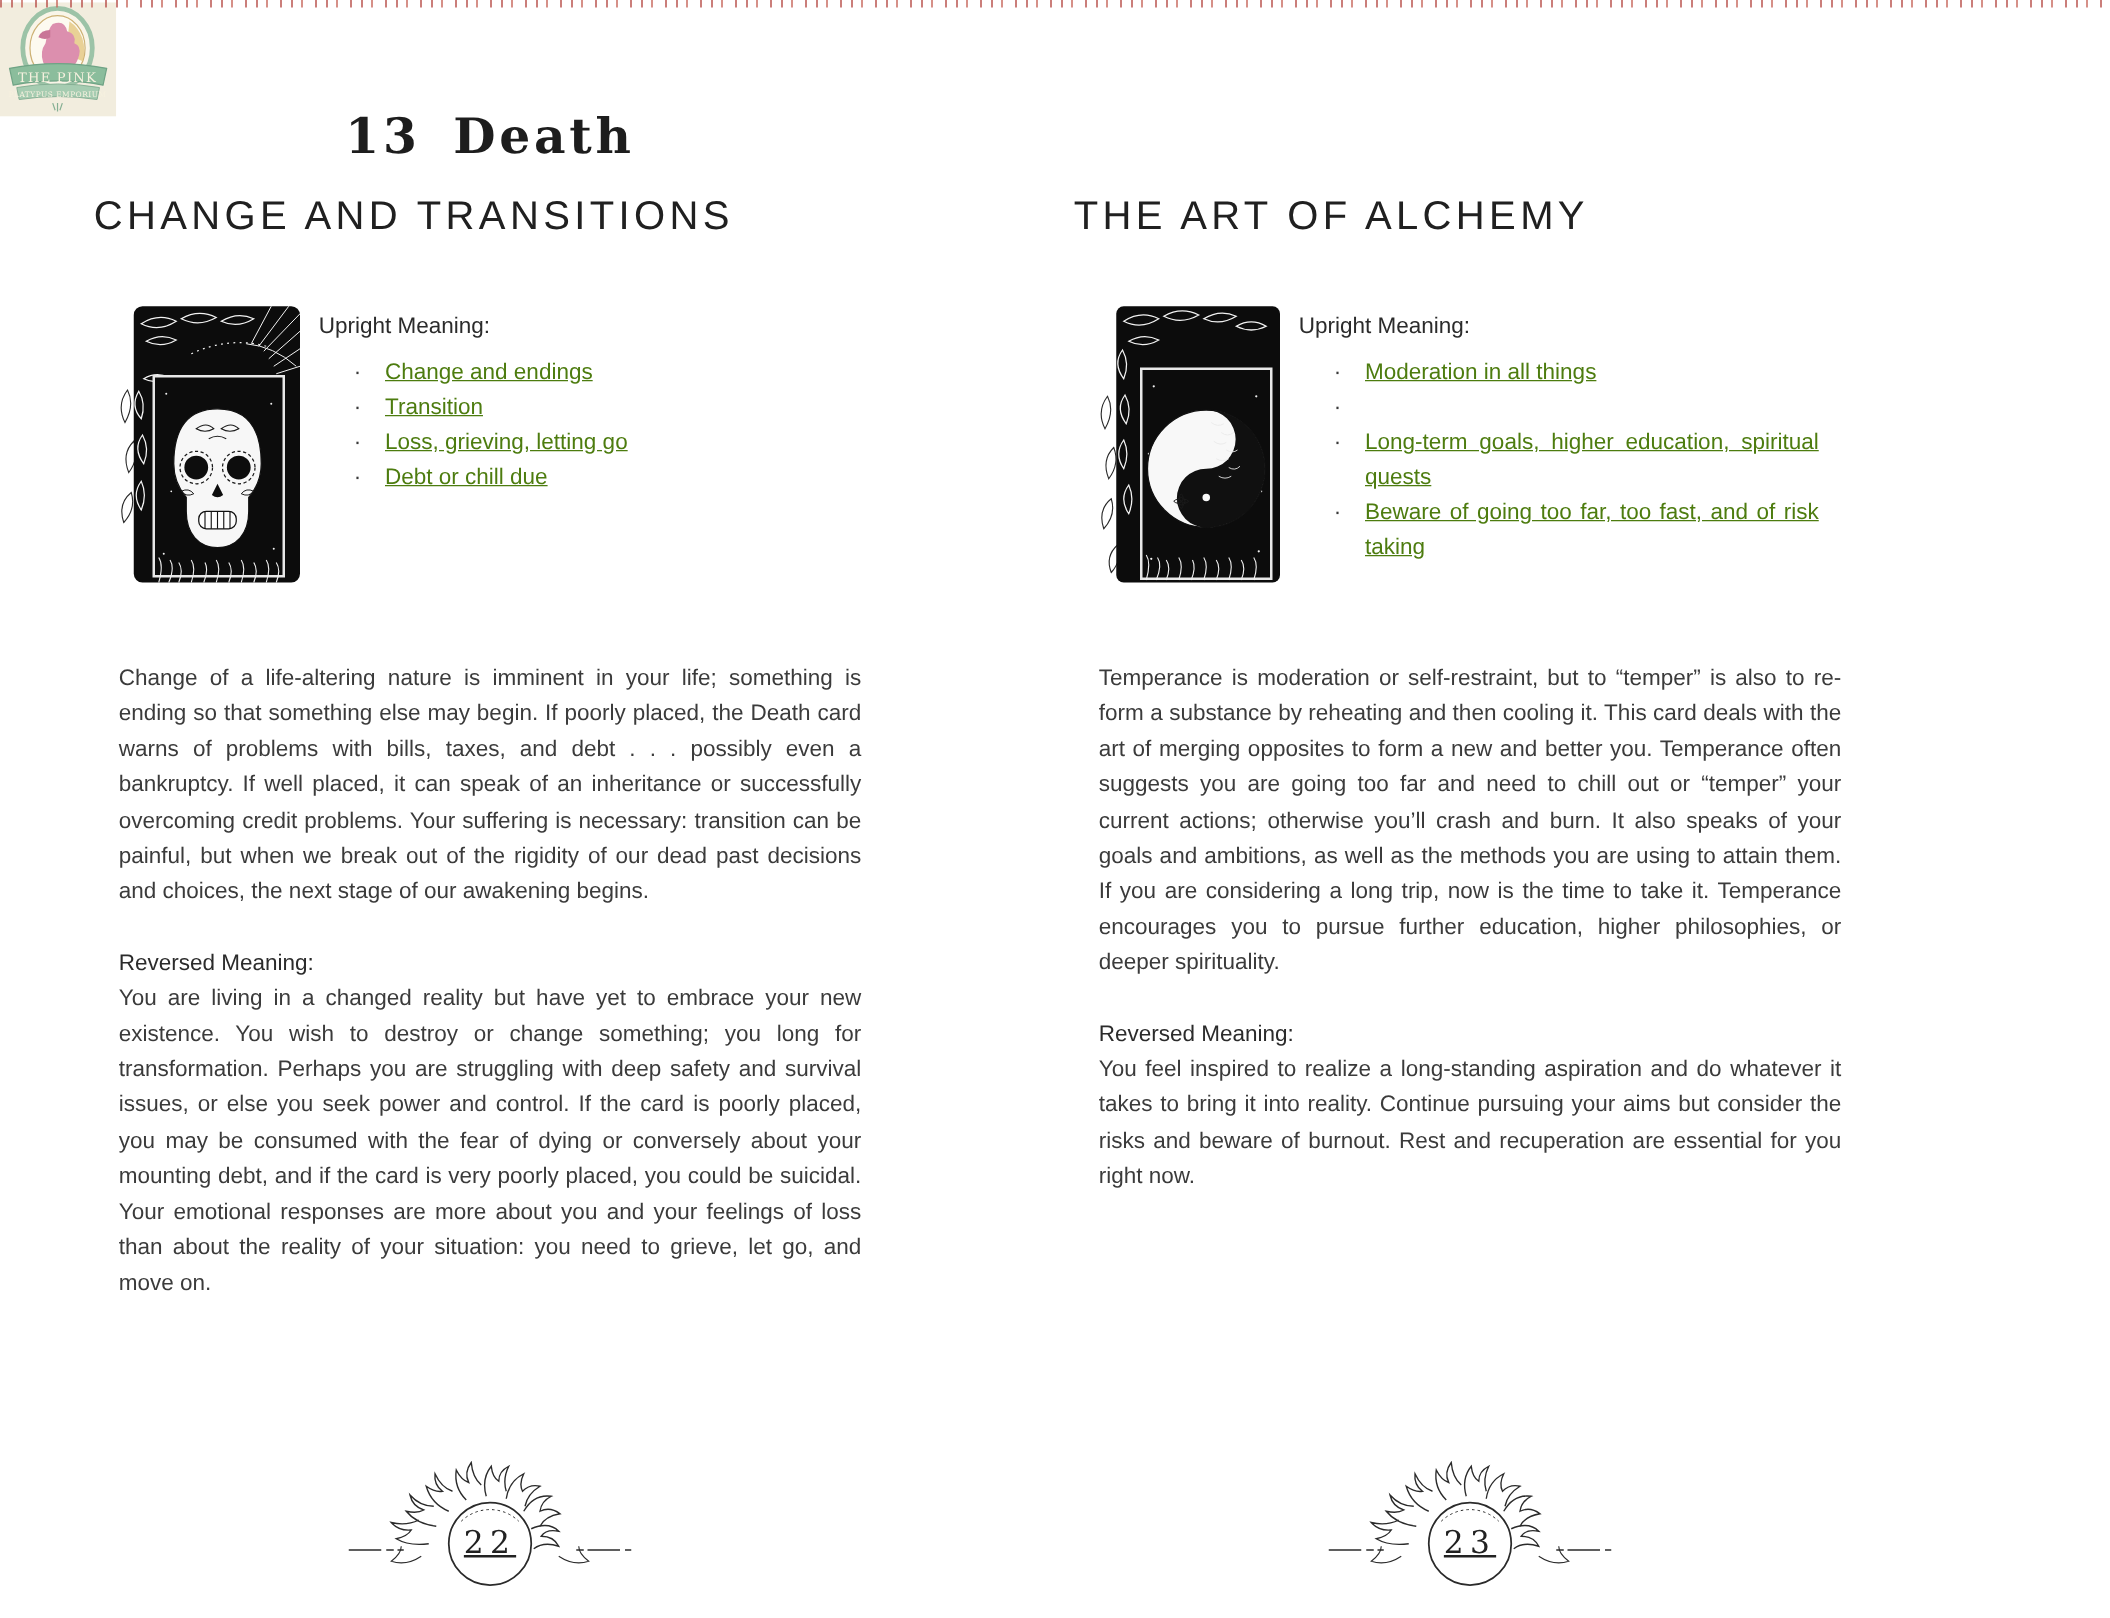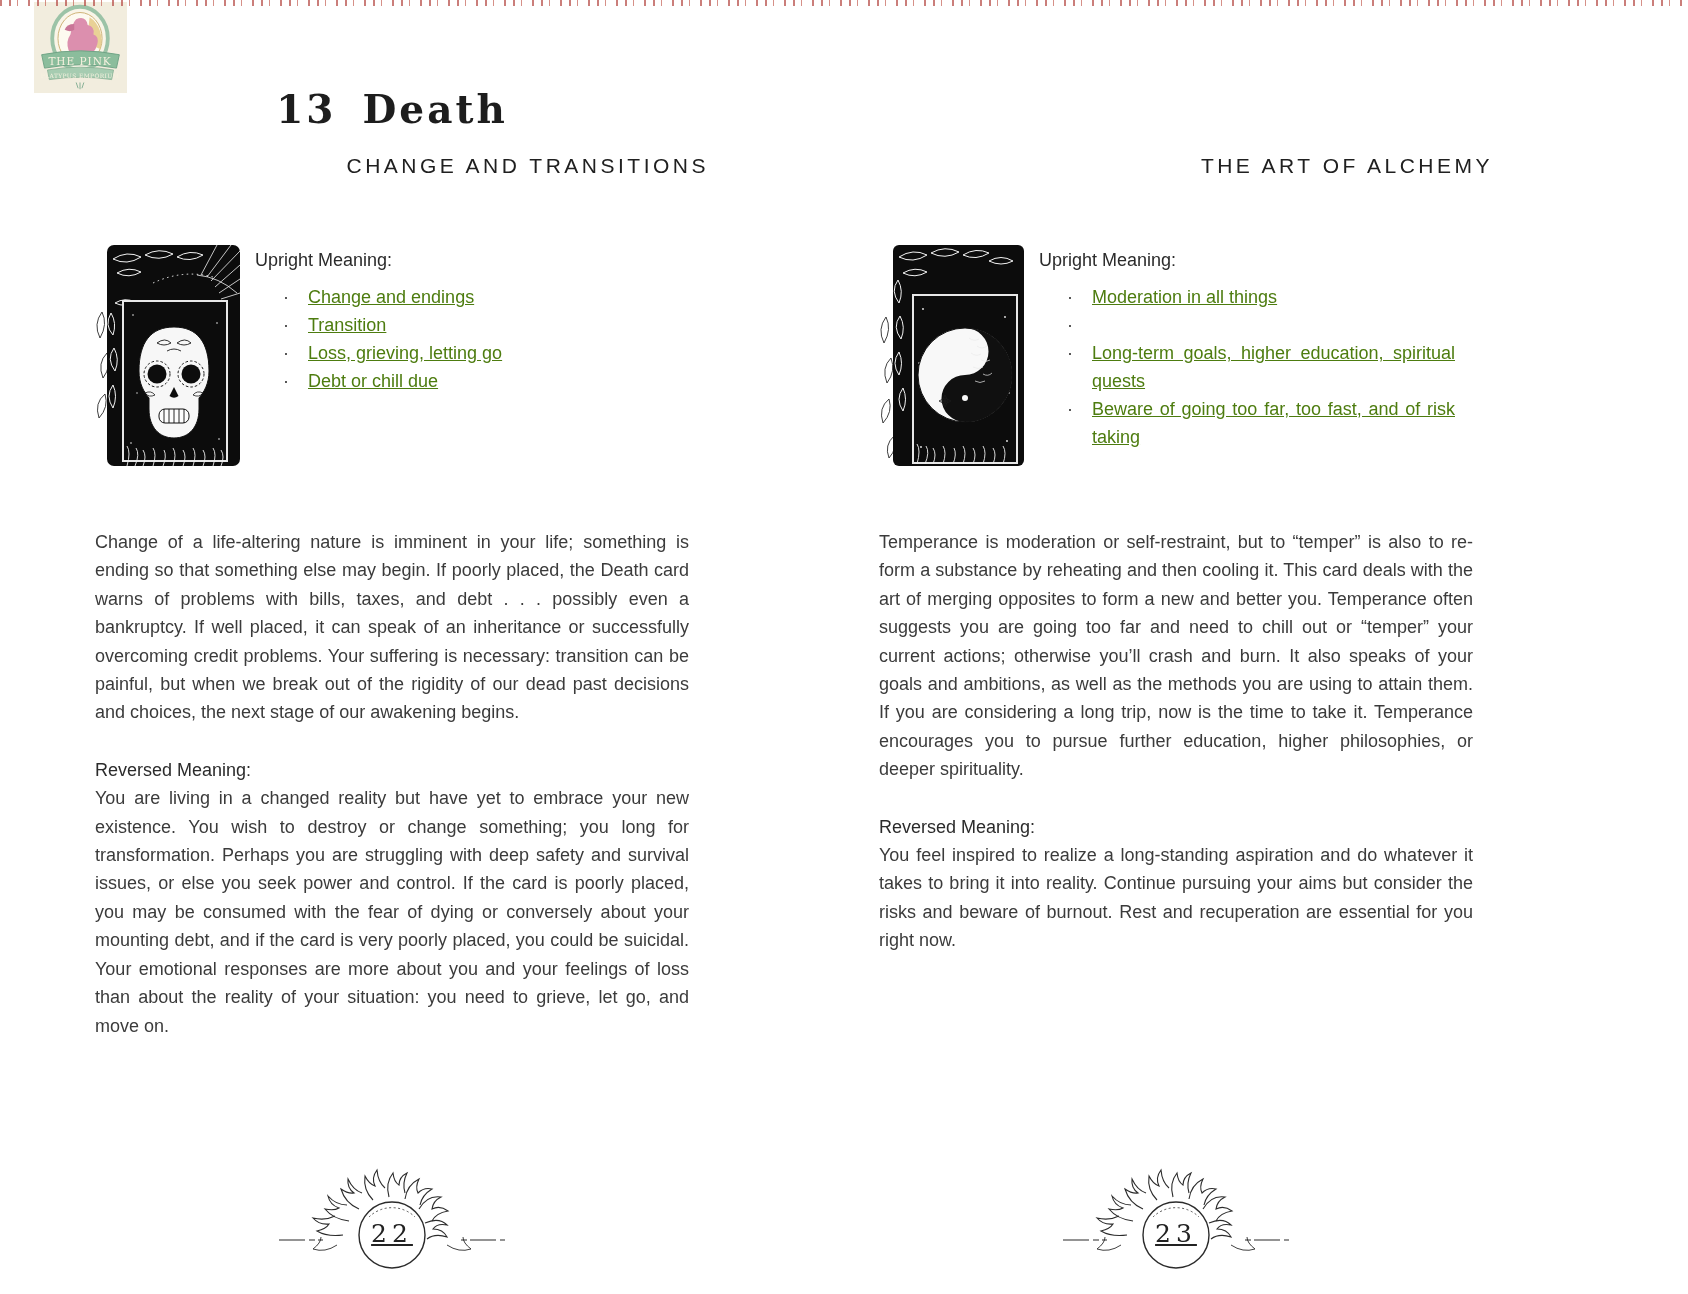--- a/index.html
+++ b/index.html
@@ -7,36 +7,36 @@
     position:relative; width:1688px; height:1294px; background:#ffffff;
     font-family:"Liberation Sans", sans-serif; overflow:hidden;
   }
   .crop-strip {
     position:absolute; top:0; left:0; width:100%; height:6px; z-index:5; opacity:.75;
     background-image:repeating-linear-gradient(90deg,
       #b9534e 0 1.8px, transparent 1.8px 9px,
       #b9534e 9px 10.6px, transparent 10.6px 17px,
       #c86b60 17px 18.4px, transparent 18.4px 28px);
   }
-  .logo { position:absolute; top:0; left:0; width:93px; height:95px; z-index:2;padding-left:34px; }
+  .logo { position:absolute; top:0; left:0; width:93px; height:95px; z-index:2; }
   .logo svg { width:100%; height:100%; display:block; }
 
   .page { position:absolute; top:0; width:594px; height:1294px; }
   .pageL { left:95px; }
   .pageR { left:879px; }
 
   .chapter-title {
     position:absolute; top:86px; left:0; right:0; text-align:center;
     font-family:"DejaVu Serif", serif; font-weight:700; font-size:39px;
     letter-spacing:3px; color:#1d1d1d; white-space:nowrap;
   }
   .chapter-num { margin-right:26px; }
   .subtitle {
-    position:absolute; top:154px; left:-20px; right:-20px; text-align:right;
-    font-size:21px; letter-spacing:3.5px; color:#202020; white-space:nowrap;
+    position:absolute; top:154px; left:-20px; right:-20px; text-align:left;
+    font-size:32px; letter-spacing:3.5px; color:#202020; white-space:nowrap;
   }
 
   .card { position:absolute; top:243px; left:-2px; width:147px; height:225px; }
   .card svg { width:100%; height:100%; display:block; }
 
   .upright { position:absolute; top:246px; left:160px; right:18px; font-size:18px; color:#363636; }
   .upright-label { line-height:28px; margin:0 0 9px 0; color:#2b2b2b; }
   .bullet-row { display:flex; line-height:28px; }
   .bullet-marker { flex:none; margin-left:28px; width:25px; color:#3a3a3a; }
   .bullet-text { flex:1; text-align:justify; color:#4d7c0f;text-decoration:underline; }

